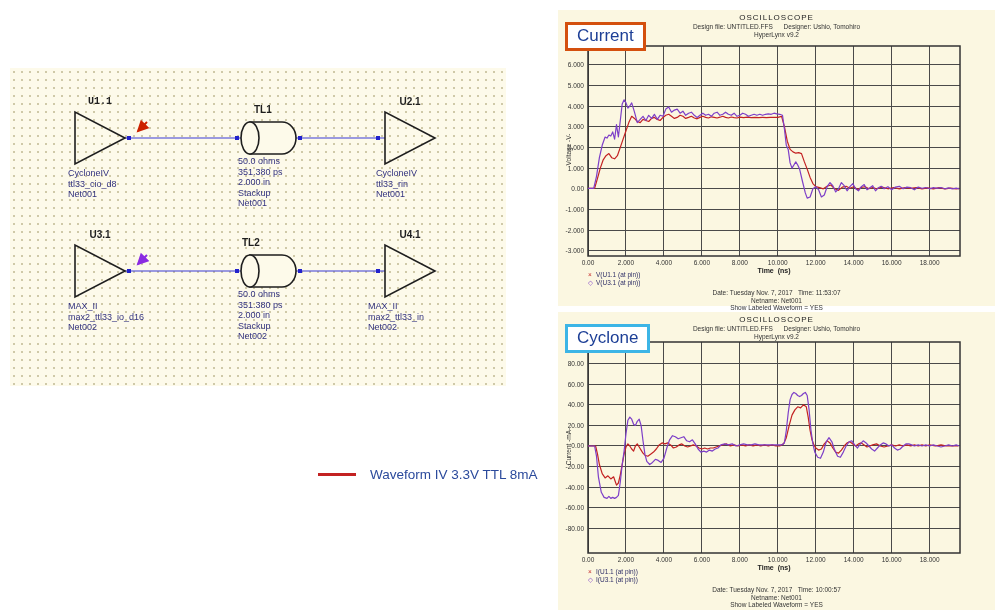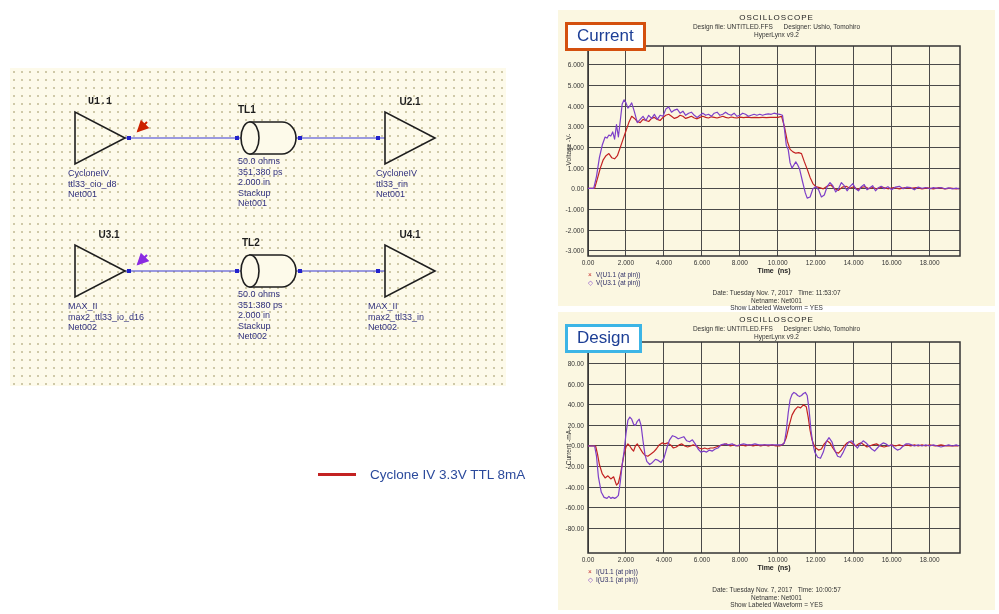--- a/index.html
+++ b/index.html
@@ -83,41 +83,41 @@
     <g fill="#2222cc">
       <rect x="117" y="201" width="4" height="4"></rect>
       <rect x="225" y="201" width="4" height="4"></rect>
       <rect x="288" y="201" width="4" height="4"></rect>
       <rect x="366" y="201" width="4" height="4"></rect>
     </g>
     <line x1="137" y1="187" x2="128" y2="196" stroke="#8a2be2" stroke-width="2" marker-end="url(#arr-pur)"></line>
   </svg>
 
   <div class="ref-label" style="left:55px;top:28px;width:70px;font-family:Liberation Mono, monospace;">U1.1</div>
-  <div class="ref-label left" style="left:228px;top:36px;">TL1</div>
+  <div class="ref-label left" style="left:244px;top:36px;">TL1</div>
   <div class="ref-label" style="left:365px;top:28px;width:70px;">U2.1</div>
   <div class="comp-block" style="left:58px;top:100px;">
       <div>CycloneIV</div>
       <div>ttl33_cio_d8</div>
       <div>Net001</div>
     </div>
   <div class="comp-block" style="left:228px;top:88px;">
       <div>50.0 ohms</div>
       <div>351.380 ps</div>
       <div>2.000 in</div>
       <div>Stackup</div>
       <div>Net001</div>
     </div>
   <div class="comp-block" style="left:366px;top:100px;">
       <div>CycloneIV</div>
       <div>ttl33_rin</div>
       <div>Net001</div>
     </div>
 
-  <div class="ref-label" style="left:64px;top:161px;width:70px;">U3.1</div>
+  <div class="ref-label" style="left:55px;top:161px;width:70px;">U3.1</div>
   <div class="ref-label left" style="left:232px;top:169px;">TL2</div>
   <div class="ref-label" style="left:365px;top:161px;width:70px;">U4.1</div>
   <div class="comp-block" style="left:58px;top:233px;">
       <div>MAX_II</div>
       <div>max2_ttl33_io_d16</div>
       <div>Net002</div>
     </div>
   <div class="comp-block" style="left:228px;top:221px;">
       <div>50.0 ohms</div>
       <div>351.380 ps</div>
@@ -128,21 +128,21 @@
   <div class="comp-block" style="left:358px;top:233px;">
       <div>MAX_II</div>
       <div>max2_ttl33_in</div>
       <div>Net002</div>
     </div>
 </div>
 
 <div class="main-legend">
   <div class="row">
     <div class="swatch" style="background: rgb(195, 34, 34);"></div>
-    <div class="lab">Cyclone IV 3.3V TTL 8mA</div>
+    <div class="lab">Waveform IV 3.3V TTL 8mA</div>
   </div>
 </div>
 
 <div class="scope-panel" id="scope-v">
   <div class="badge" style="border-color: rgb(212, 80, 14);">Current</div>
   <div class="scope-title">OSCILLOSCOPE</div>
   <div class="scope-design">Design file: UNTITLED.FFS      Designer: Ushio, Tomohiro</div>
   <div class="scope-version">HyperLynx v9.2</div>
   <div class="ylab" style="top: 136px;">Voltage -V-</div>
   <div class="xlab" style="left: 30px; width: 372px; top: 257px;">Time  (ns)</div>
@@ -198,21 +198,21 @@
     <div class="tick-y" style="left: 0px; width: 26px; top: 113.19px;">3.000</div>
     <div class="tick-y" style="left: 0px; width: 26px; top: 133.879px;">2.000</div>
     <div class="tick-y" style="left: 0px; width: 26px; top: 154.569px;">1.000</div>
     <div class="tick-y" style="left: 0px; width: 26px; top: 175.259px;">0.00</div>
     <div class="tick-y" style="left: 0px; width: 26px; top: 195.948px;">-1.000</div>
     <div class="tick-y" style="left: 0px; width: 26px; top: 216.638px;">-2.000</div>
     <div class="tick-y" style="left: 0px; width: 26px; top: 237.328px;">-3.000</div>
   </div>
 
 <div class="scope-panel" id="scope-i">
-  <div class="badge" style="border-color: rgb(60, 181, 230);">Design</div>
+  <div class="badge" style="border-color: rgb(60, 181, 230);">Cyclone</div>
   <div class="scope-title">OSCILLOSCOPE</div>
   <div class="scope-design">Design file: UNTITLED.FFS      Designer: Ushio, Tomohiro</div>
   <div class="scope-version">HyperLynx v9.2</div>
   <div class="ylab" style="top: 130.5px;">Current -mA-</div>
   <div class="xlab" style="left: 30px; width: 372px; top: 252px;">Time  (ns)</div>
   <div class="scope-legend" style="left: 30px; top: 256px;">
       <div><span class="mk" style="color: rgb(195, 34, 34);">×</span><span>I(U1.1 (at pin))</span></div>
       <div><span class="mk" style="color: rgb(125, 63, 200);">◇</span><span>I(U3.1 (at pin))</span></div>
     </div>
   <div class="scope-footer" style="top: 274px;">

